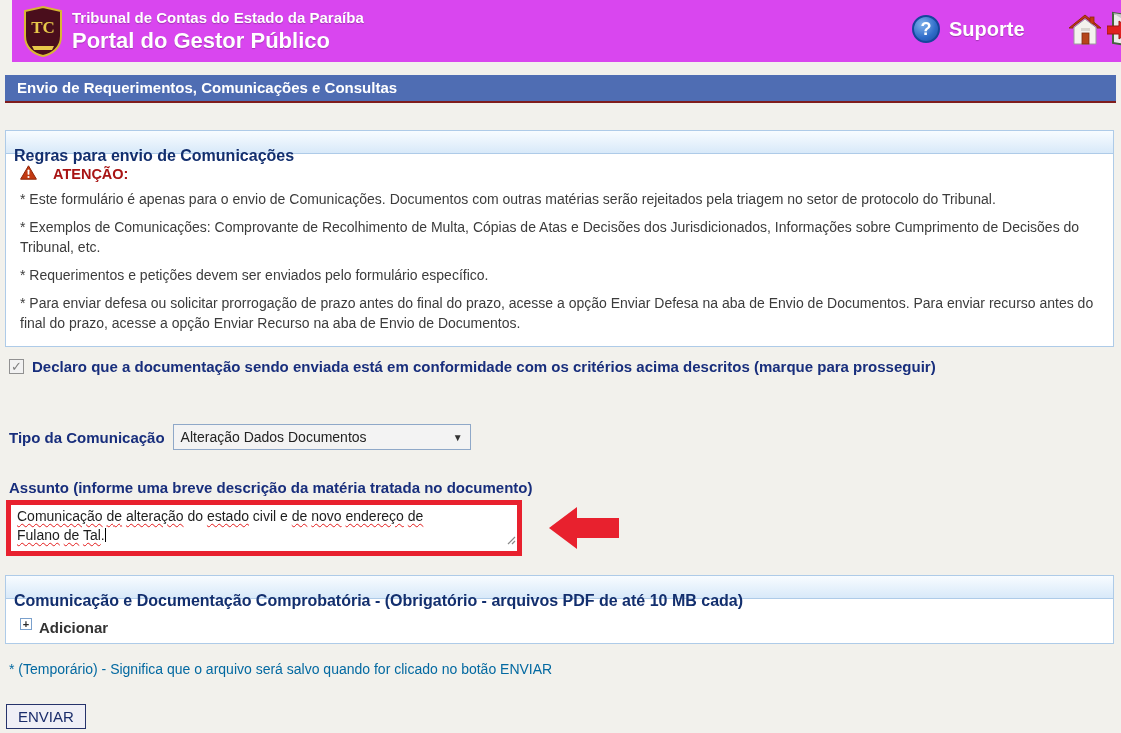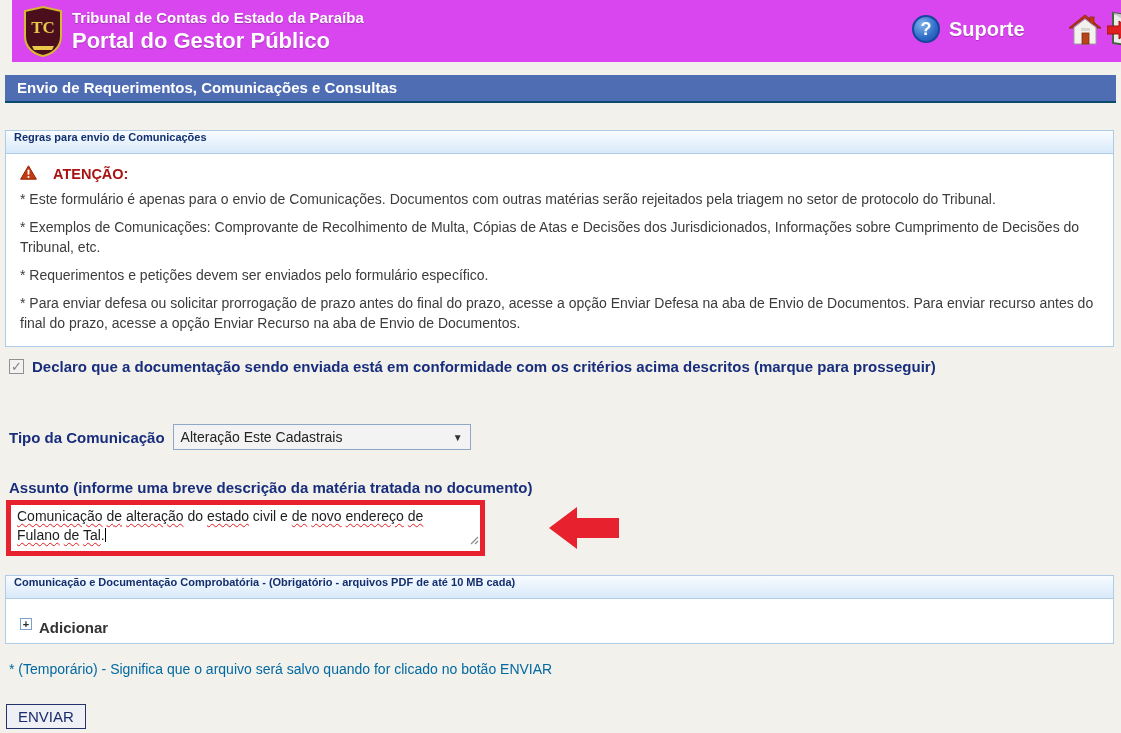--- a/index.html
+++ b/index.html
@@ -28,32 +28,32 @@
     color:#fff; font-weight:bold; font-size:18px;
     display:flex; align-items:center; justify-content:center;
   }
   .support-label { color:#fff; font-size:20px; font-weight:bold; text-shadow:0 1px 1px rgba(0,0,0,.25); }
   .home-btn { position:absolute; left:1056px; top:13px; cursor:pointer; }
   .exit-btn { position:absolute; left:1095px; top:11px; cursor:pointer; }
 
   
   .title-bar {
     position:absolute; left:5px; top:75px; width:1111px; height:28px;
-    background:#4F6DB3; border-bottom:2px solid #0c4a6e;
+    background:#4F6DB3; border-bottom:2px solid #7f1d1d;
     color:#fff; font-size:15px; font-weight:bold;
     line-height:26px; padding-left:12px;
   }
 
   
   .panel { position:absolute; left:5px; background:#fff; border:1px solid #AECBE8; }
   .panel-header {
-    height:23px; padding:0 0 0 8px;
+    height:23px; padding:16px 0 0 8px;
     background:linear-gradient(#F8FCFF,#D8E9F9);
     border-bottom:1px solid #AECBE8;
-    color:#132F6E; font-size:11px; font-weight:bold;
+    color:#132F6E; font-size:16px; font-weight:bold;
   }
   .rules-panel { top:130px; width:1109px; height:217px; }
   .rules-body { padding:11px 14px 0 14px; font-size:14px; color:#3C3C3C; }
   .attention-row { display:flex; align-items:center; gap:16px; color:#A81414; font-weight:bold; font-size:14.5px; margin-bottom:7px; }
   .rule-item { margin:0 0 9px 0; line-height:1.38; }
 
   
   .declaration { position:absolute; left:9px; top:358px; display:flex; align-items:flex-start; gap:8px; }
   .checkbox {
     width:15px; height:15px; margin-top:1px; flex:0 0 auto;
@@ -68,21 +68,21 @@
   .select-box {
     width:298px; height:26px; background:#F3F3F3; border:1px solid #8FA8C8;
     display:flex; align-items:center; justify-content:space-between;
     padding:0 7px; font-size:14px; color:#222; cursor:pointer;
   }
   .select-caret { font-size:10px; color:#333; }
 
   
   .assunto-label { position:absolute; left:9px; top:479px; color:#182E7C; font-weight:bold; font-size:15px; }
   .annotation-box {
-    position:absolute; left:6px; top:500px; width:479px; height:56px;
+    position:absolute; left:6px; top:500px; width:516px; height:56px;
     border:5px solid #E8212E; background:#fff;
   }
   .textarea-surface {
     position:relative; width:100%; height:100%;
     padding:2px 6px; font-size:14px; line-height:1.35; color:#1d1d1d;
     cursor:text; overflow:hidden;
   }
   .misspell {
     text-decoration-line:underline;
     text-decoration-style:wavy;
@@ -174,21 +174,21 @@
 </div>
 
 <div class="declaration">
   <span class="checkbox" id="decl-checkbox">✓</span>
   <span class="declaration-label">Declaro que a documentação sendo enviada está em conformidade com os critérios acima descritos (marque para prosseguir)</span>
 </div>
 
 <div class="tipo-row">
   <span class="tipo-label">Tipo da Comunicação</span>
   <div class="select-box">
-    <span>Alteração Este Cadastrais</span>
+    <span>Alteração Dados Documentos</span>
     <span class="select-caret">▼</span>
   </div>
 </div>
 
 <div class="assunto-label">Assunto (informe uma breve descrição da matéria tratada no documento)</div>
 
 <div class="annotation-box">
   <div class="textarea-surface" id="assunto-content">
     <span class="misspell">Comunicação</span><span> </span><span class="misspell">de</span><span> </span><span class="misspell">alteração</span><span> do </span><span class="misspell">estado</span><span> civil e </span><span class="misspell">de</span><span> </span><span class="misspell">novo</span><span> </span><span class="misspell">endereço</span><span> </span><span class="misspell">de</span><br><span class="misspell">Fulano</span><span> </span><span class="misspell">de</span><span> </span><span class="misspell">Tal</span><span>.</span><span class="caret"></span><span class="resize-handle">
       <svg width="9" height="9" viewBox="0 0 9 9">

